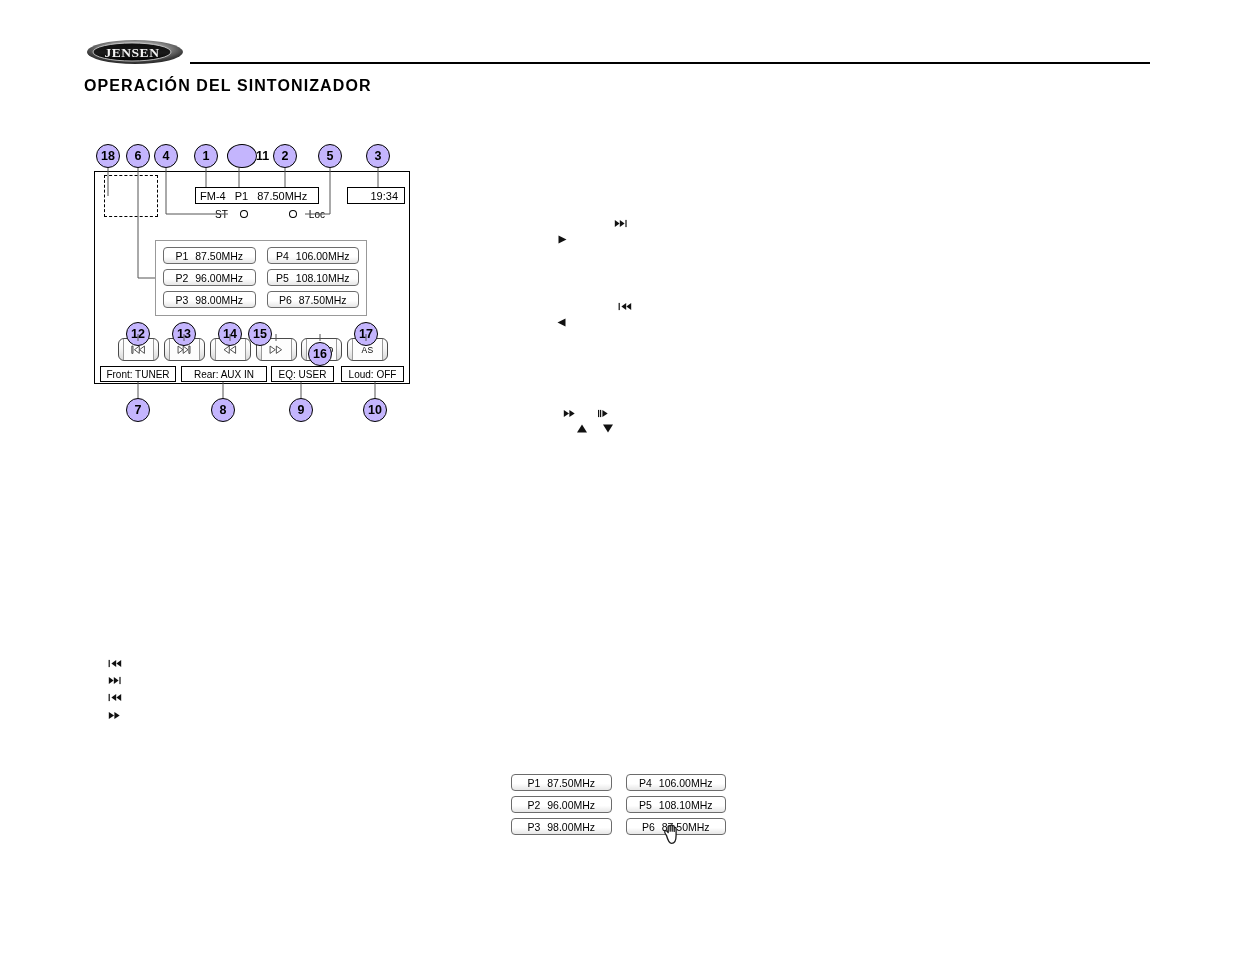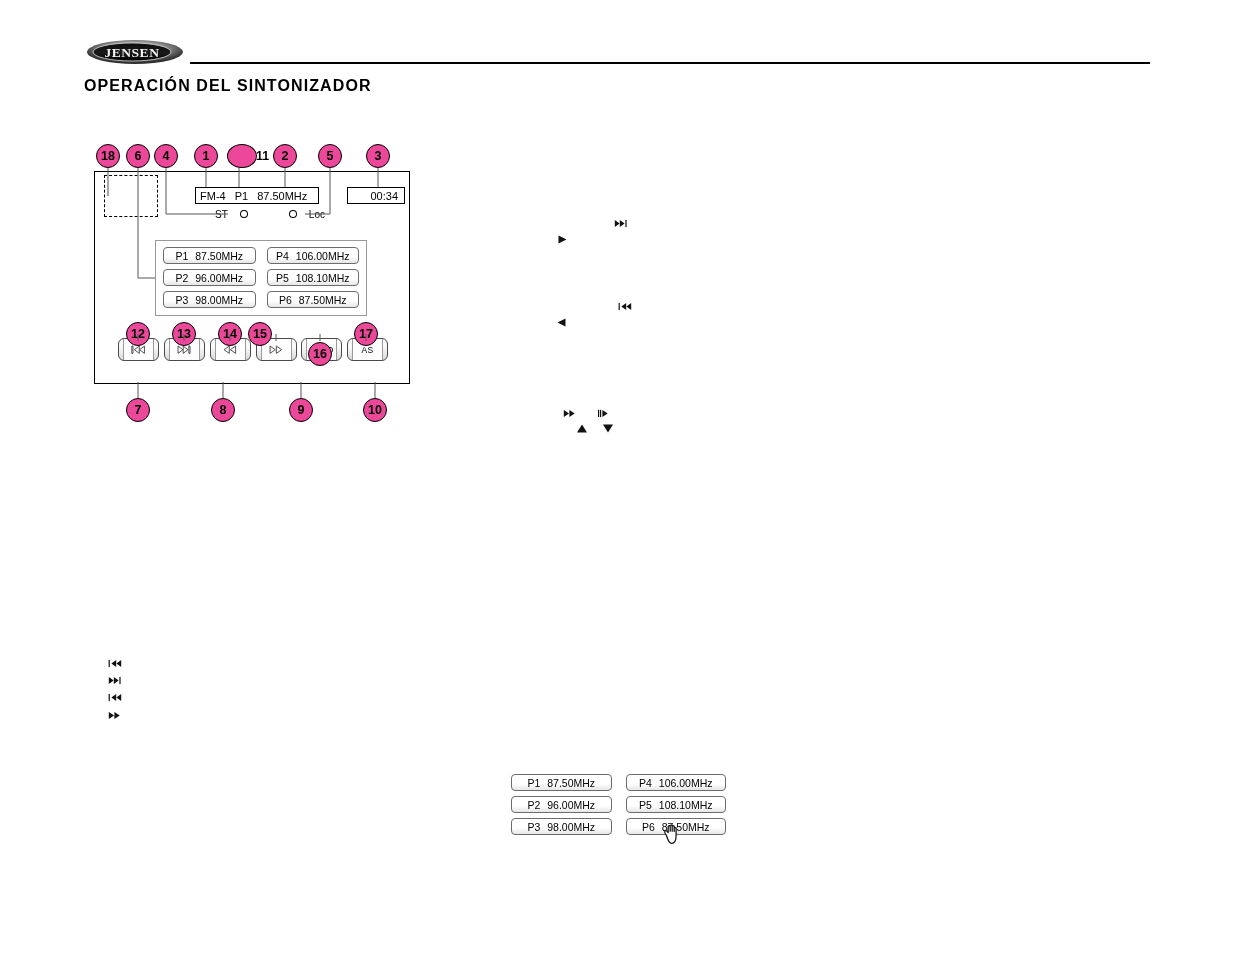--- a/index.html
+++ b/index.html
@@ -50,21 +50,21 @@
     top: 0;
     width: 440px;
     height: 440px;
   }
   .callout {
     position: absolute;
     width: 24px;
     height: 24px;
     border: 1.3px solid #000;
     border-radius: 50%;
-    background: #ec4899;
+    background: #c4b5fd;
     font-size: 12.5px;
     font-weight: bold;
     line-height: 23px;
     text-align: center;
     font-family: "Liberation Sans", sans-serif;
     box-sizing: border-box;
   }
 
   
   #display-panel {
@@ -303,21 +303,21 @@
   <div id="display-panel"></div>
   <div id="dashed-box"></div>
 
   <div class="lcd-box" id="station-readout">
     <span>FM-4</span>
     <span>P1</span>
     <span>87.50MHz</span>
   </div>
 
   <div class="lcd-box" id="clock-readout">
-    <span>00:34</span>
+    <span>19:34</span>
   </div>
 
   <div id="indicator-row">
     <span>ST</span>
     <span class="ind-circle"></span>
     <span style="width:18px"></span>
     <span class="ind-circle"></span>
     <span>Loc</span>
   </div>
 
@@ -394,20 +394,26 @@
         </div>
       </div>
       <div class="tbtn" style="left: 188px; width: 41px;">
         <div class="inner">BAND</div>
       </div>
       <div class="tbtn" style="left: 234px; width: 41px;">
         <div class="inner">AS</div>
       </div>
     </div>
 
+  <div id="status-bar">
+      <div class="sbox" style="left: 0px; width: 76px;">Front: TUNER</div>
+      <div class="sbox" style="left: 81px; width: 86px;">Rear: AUX IN</div>
+      <div class="sbox" style="left: 171px; width: 63px;">EQ: USER</div>
+      <div class="sbox" style="left: 241px; width: 63px;">Loud: OFF</div>
+    </div>
 
   <div id="callouts-transport">
       <div class="callout" style="left: 126px; top: 322px;">12</div>
       <div class="callout" style="left: 172px; top: 322px;">13</div>
       <div class="callout" style="left: 218px; top: 322px;">14</div>
       <div class="callout" style="left: 248px; top: 322px;">15</div>
       <div class="callout" style="left: 308px; top: 322px; margin-top: 20px;">16</div>
       <div class="callout" style="left: 354px; top: 322px;">17</div>
     </div>
   <div id="callouts-bottom">

